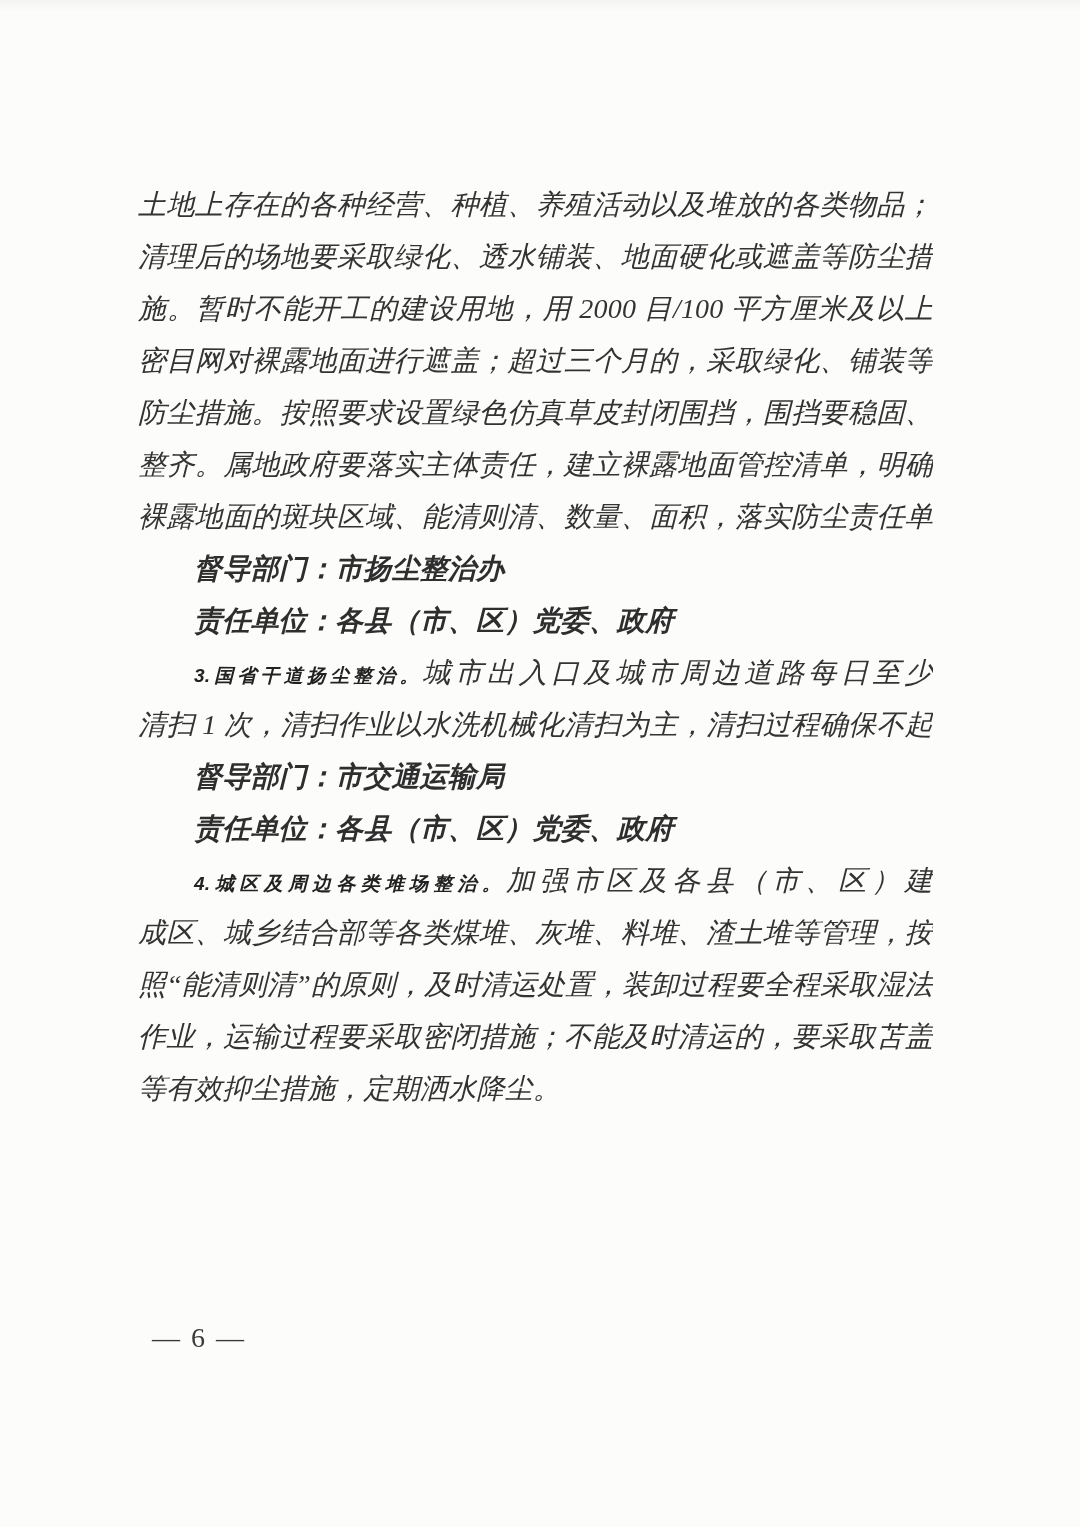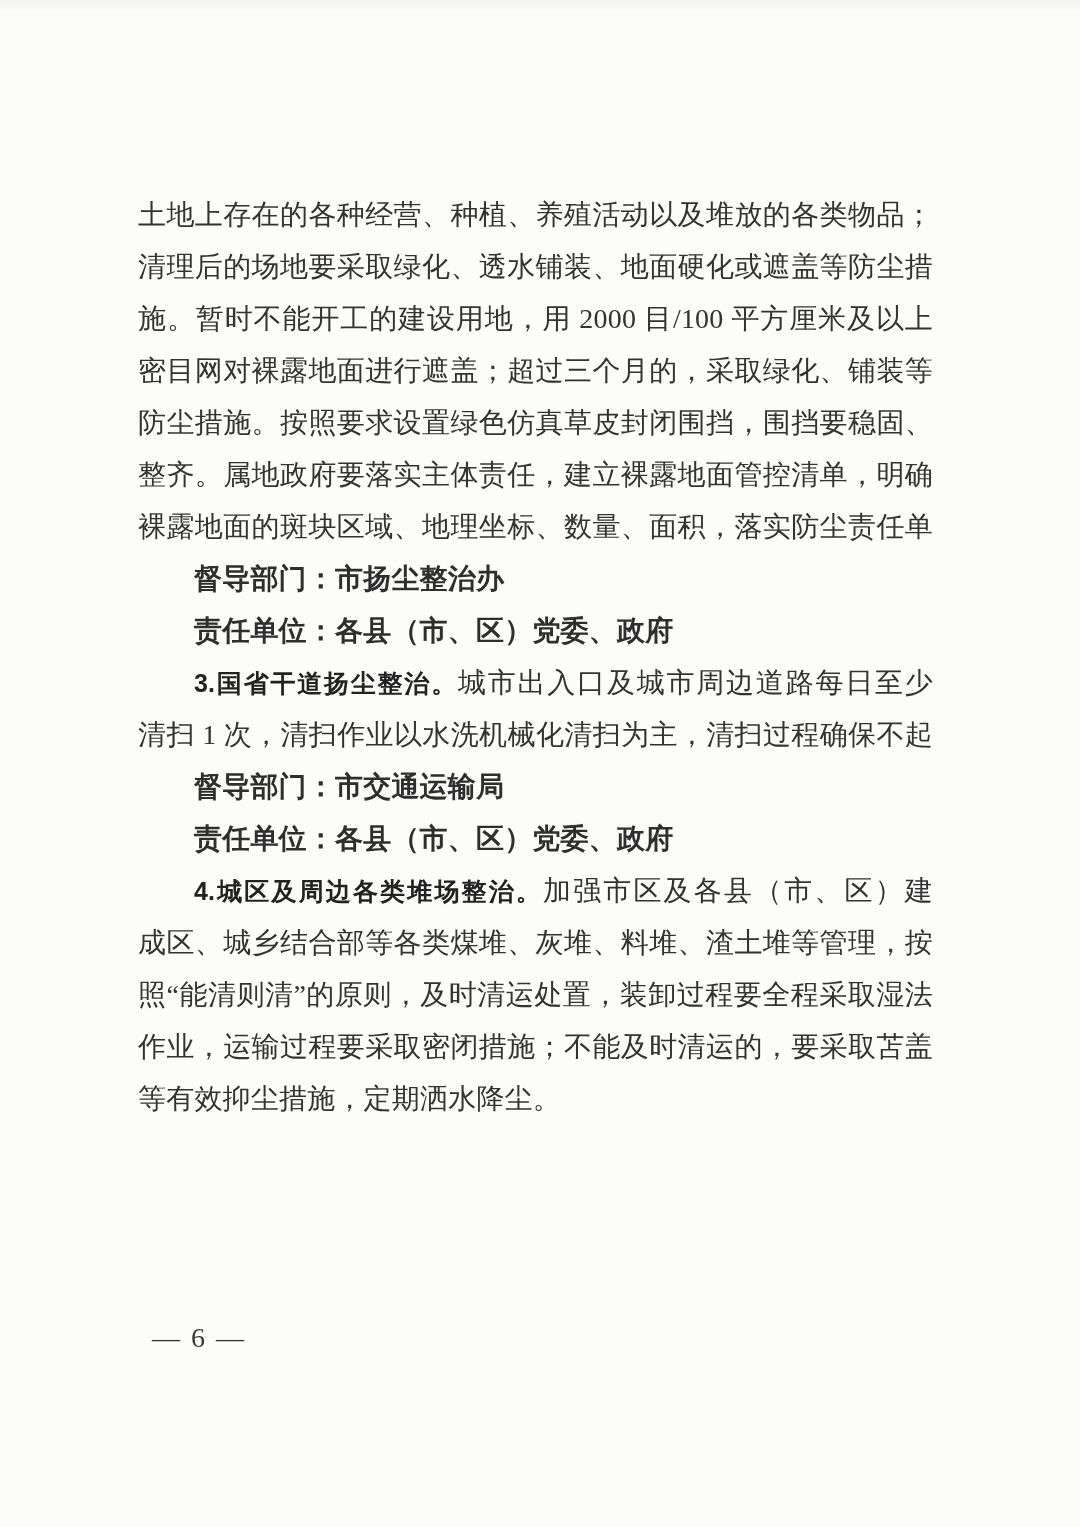--- a/index.html
+++ b/index.html
@@ -16,22 +16,23 @@
       linear-gradient(180deg, #f3f3f2 0px, #fcfcfb 12px),
       linear-gradient(0deg, #f4f4f3 0px, #fcfcfb 45px),
       #fcfcfb;
     color: #333333;
     font-family: "Liberation Serif", "DejaVu Serif", serif;
     overflow: hidden;
   }
   .content {
     position: absolute;
     left: 138px;
-    top: 189px;
+    top: 179px;
     width: 795px;
+    font-style: italic;
   }
   .line {
     font-size: 28px;
     line-height: 52px;
     height: 52px;
     overflow: hidden;
     white-space: pre-wrap;
     text-align: justify;
     text-align-last: left;
     letter-spacing: 0.2px;
@@ -43,21 +44,21 @@
     text-indent: 56px;
   }
   .line.strong {
     font-weight: 600;
     color: #2e2e2e;
   }
   .line .lead {
     font-weight: 700;
     color: #222222;
     font-family: "Liberation Sans", "DejaVu Sans", sans-serif;
-    font-size: 25px;
+    font-size: 19px;
   }
   .footer {
     position: absolute;
     left: 152px;
     top: 1312px;
     font-size: 28px;
     line-height: 52px;
     letter-spacing: 2px;
     color: #3a3a3a;
   }
@@ -67,21 +68,21 @@
 
 <div class="page">
   <div class="content">
 
     <div class="line j"><span>土地上存在的各种经营、种植、养殖活动以及堆放的各类物品；</span></div>
     <div class="line j"><span>清理后的场地要采取绿化、透水铺装、地面硬化或遮盖等防尘措</span></div>
     <div class="line j"><span>施。暂时不能开工的建设用地，用 2000 目/100 平方厘米及以上</span></div>
     <div class="line j"><span>密目网对裸露地面进行遮盖；超过三个月的，采取绿化、铺装等</span></div>
     <div class="line j"><span>防尘措施。按照要求设置绿色仿真草皮封闭围挡，围挡要稳固、</span></div>
     <div class="line j"><span>整齐。属地政府要落实主体责任，建立裸露地面管控清单，明确</span></div>
-    <div class="line j"><span>裸露地面的斑块区域、地理坐标、数量、面积，落实防尘责任单</span></div>
+    <div class="line j"><span>裸露地面的斑块区域、能清则清、数量、面积，落实防尘责任单</span></div>
 
     <div class="line strong ind"><span>督导部门：市扬尘整治办</span></div>
     <div class="line strong ind"><span>责任单位：各县（市、区）党委、政府</span></div>
 
     <div class="line j ind"><span class="lead">3.国省干道扬尘整治。</span><span>城市出入口及城市周边道路每日至少</span></div>
     <div class="line j"><span>清扫 1 次，清扫作业以水洗机械化清扫为主，清扫过程确保不起</span></div>
 
     <div class="line strong ind"><span>督导部门：市交通运输局</span></div>
     <div class="line strong ind"><span>责任单位：各县（市、区）党委、政府</span></div>
 

